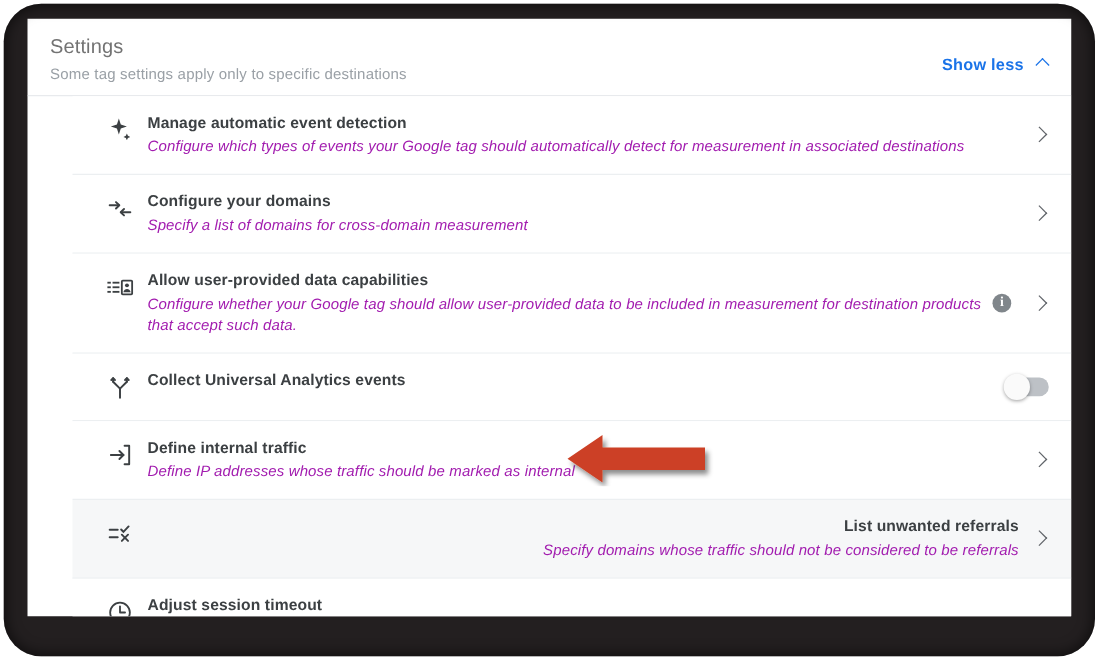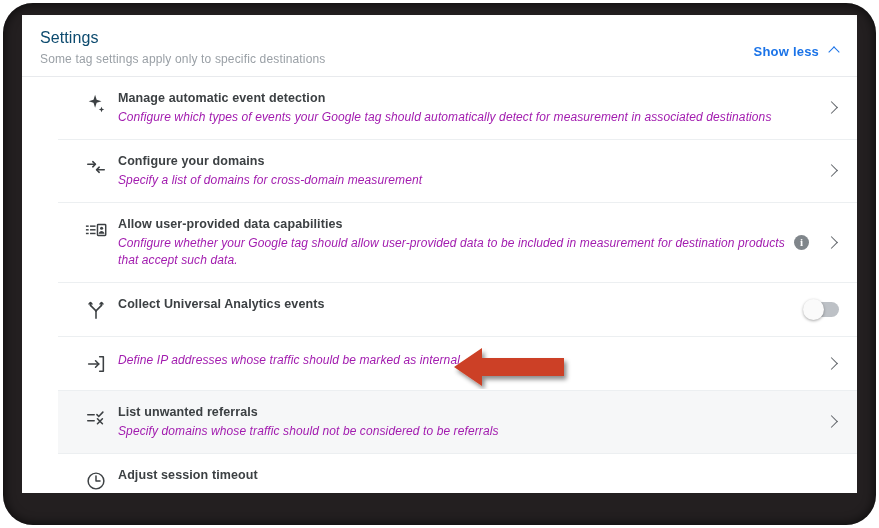--- a/index.html
+++ b/index.html
@@ -57,21 +57,21 @@
   
   .card-header {
     position: relative;
     height: 62px;
     padding: 13px 20px 0 18px;
     box-sizing: border-box;
     border-bottom: 1px solid #e8eaed;
   }
   .card-title {
     font-size: 16px;
-    color: #0c4a6e;
+    color: #737373;
     line-height: 20px;
     letter-spacing: 0.1px;
   }
   .card-subtitle {
     font-size: 12px;
     color: #9aa0a6;
     line-height: 18px;
     margin-top: 2px;
     letter-spacing: 0.15px;
   }
@@ -113,21 +113,21 @@
     position: relative;
     display: flex;
     align-items: flex-start;
     min-height: 52px;
     padding: 13px 14px 13px 16px;
     box-sizing: border-box;
     border-bottom: 1px solid #eceff1;
     background: #ffffff;
     cursor: pointer;
   }
-  .setting-row.highlight { background: #f6f7f8; }
+  .setting-row.highlight { background: #f6f7f8; text-align: right; }
   .setting-row.tall { min-height: 66px; }
 
   .row-icon {
     flex: 0 0 44px;
     width: 44px;
     height: 26px;
     display: flex;
     align-items: center;
     justify-content: center;
     color: #3c4043;
@@ -330,20 +330,21 @@
 
       <div class="setting-row">
         <div class="row-icon">
           <svg width="22" height="22" viewBox="0 0 24 24" fill="none" stroke="#3c4043" stroke-width="1.7" stroke-linecap="round" stroke-linejoin="round" aria-hidden="true">
             <path d="M16 4 H20 V20 H16"></path>
             <path d="M4 12 H15"></path>
             <path d="M11.5 8.5 L15 12 L11.5 15.5"></path>
           </svg>
         </div>
         <div class="row-text">
+          <div class="row-title">Define internal traffic</div>
           <div class="row-desc">Define IP addresses whose traffic should be marked as internal</div>
         </div>
         <div class="row-tail">
           <span class="chev-right"></span>
         </div>
       </div>
 
       <div class="setting-row highlight">
         <div class="row-icon">
           <svg width="22" height="22" viewBox="0 0 24 24" aria-hidden="true">

